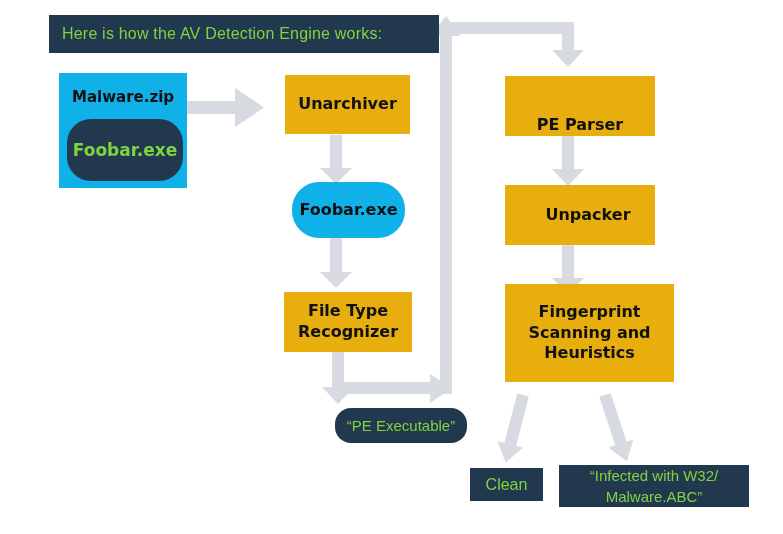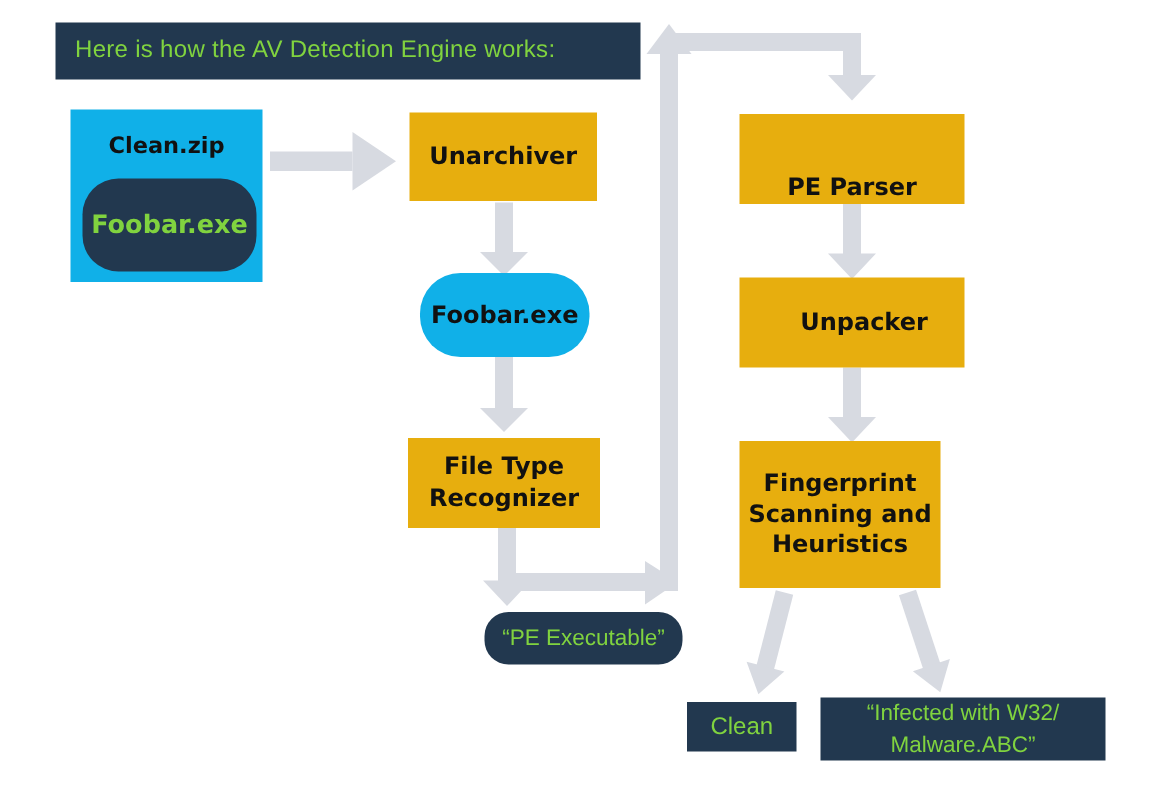--- a/index.html
+++ b/index.html
@@ -6,21 +6,21 @@
     --navy:#22384f; --cyan:#10b0e8; --yellow:#e7ae0e; --green:#80d33f;
     --arrow-gray:#d7dae1; --text-black:#111111;
   }
   html,body{margin:0;padding:0;background:#ffffff;}
   .canvas{
     position:relative;width:783px;height:534px;overflow:hidden;background:#ffffff;
     font-family:"Liberation Sans",sans-serif;
   }
   .arrow-layer{position:absolute;left:0;top:0;z-index:0;}
   .arrow-layer rect,.arrow-layer polygon{fill:var(--arrow-gray,#d7dae1);}
-  .box{position:absolute;box-sizing:border-box;display:flex;align-items:center;justify-content:center;text-align:center;z-index:1;}
+  .box{position:absolute;box-sizing:border-box;display:flex;align-items:center;justify-content:center;text-align:center;z-index:1;margin-left:12px;}
   .navy{background:var(--navy,#22384f);}
   .cyan{background:var(--cyan,#10b0e8);}
   .yellow{background:var(--yellow,#e7ae0e);}
   .green-text{color:var(--green,#80d33f);}
   .stage-label{
     font-family:"DejaVu Sans","Liberation Sans",sans-serif;
     font-weight:bold;color:var(--text-black,#111);font-size:16px;line-height:1.3;
   }
   .header-banner{
     left:37px;top:15px;width:390px;height:38px;
@@ -32,21 +32,21 @@
   .inner-exe-pill{
     position:absolute;left:8px;top:46px;width:116px;height:62px;border-radius:24px;
     display:flex;align-items:center;justify-content:center;
     font-family:"DejaVu Sans","Liberation Sans",sans-serif;font-weight:bold;font-size:17px;
   }
   .stage-unarchiver{left:273px;top:75px;width:125px;height:59px;}
   .extracted-pill{left:280px;top:182px;width:113px;height:56px;border-radius:27px;}
   .stage-ftr{left:272px;top:292px;width:128px;height:60px;padding:1px 4px;}
   .stage-pe-parser{left:493px;top:76px;width:150px;height:60px;align-items:flex-end;}
   .stage-unpacker{left:493px;top:185px;width:150px;height:60px;padding-left:16px;}
-  .stage-fingerprint{left:493px;top:294px;width:134px;height:98px;padding:0 5px;}
+  .stage-fingerprint{left:493px;top:284px;width:169px;height:98px;padding:0 5px;}
   .pe-exec-result{left:323px;top:408px;width:132px;height:35px;font-size:15px;border-radius:16px;}
   .clean-result{left:458px;top:468px;width:73px;height:33px;font-size:16px;}
   .infected-result{left:547px;top:465px;width:190px;height:42px;font-size:15px;line-height:1.4;padding:0 8px;}
 </style>
 </head>
 <body>
 
 <div class="canvas">
 
   <svg class="arrow-layer" width="783" height="534" viewBox="0 0 783 534">
@@ -95,21 +95,21 @@
       <rect x="-6" y="0" width="12" height="52"></rect>
       <polygon points="-13,51 13,51 0,70"></polygon>
     </g>
   </svg>
 
   <div class="box navy header-banner">
     <span class="title green-text">Here is how the AV Detection Engine works:</span>
   </div>
 
   <div class="box cyan input-archive">
-    <div class="archive-name">Clean.zip</div>
+    <div class="archive-name">Malware.zip</div>
     <div class="navy green-text inner-exe-pill">
       <span>Foobar.exe</span>
     </div>
   </div>
 
   <div class="box yellow stage-unarchiver">
     <span class="stage-label">Unarchiver</span>
   </div>
 
   <div class="box cyan extracted-pill">

